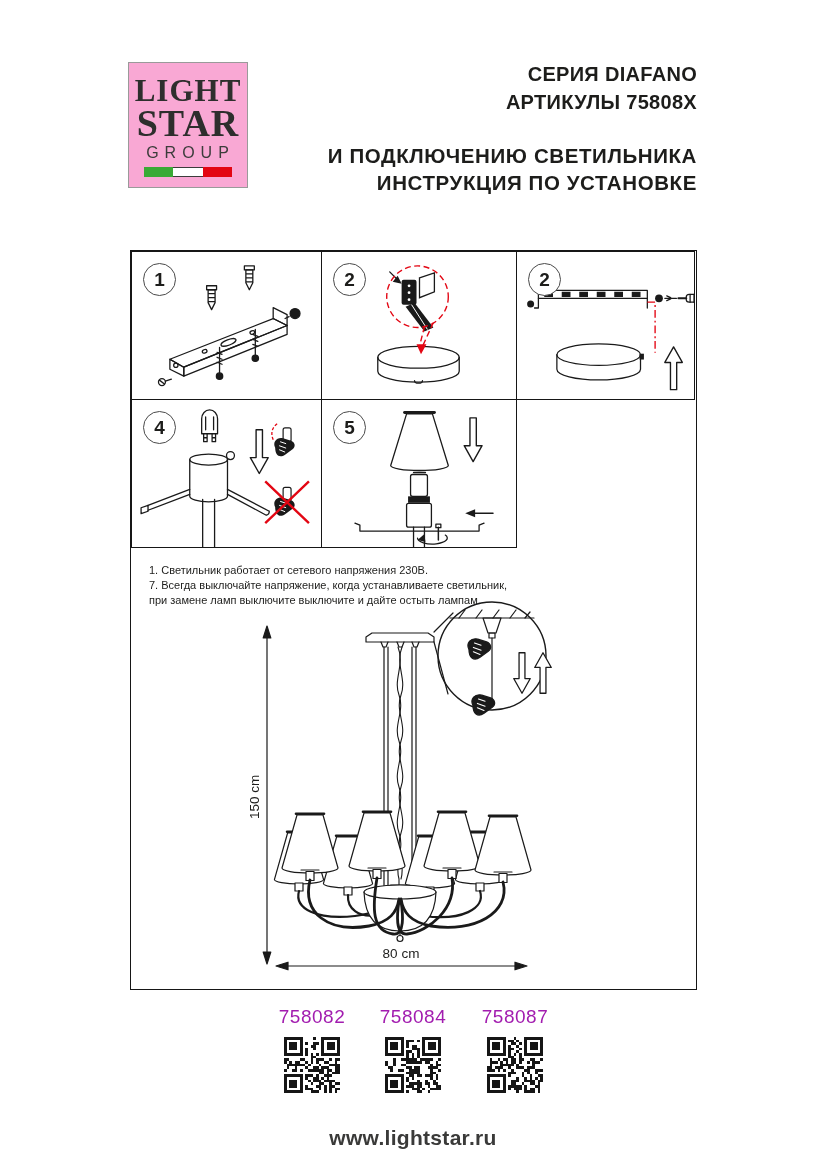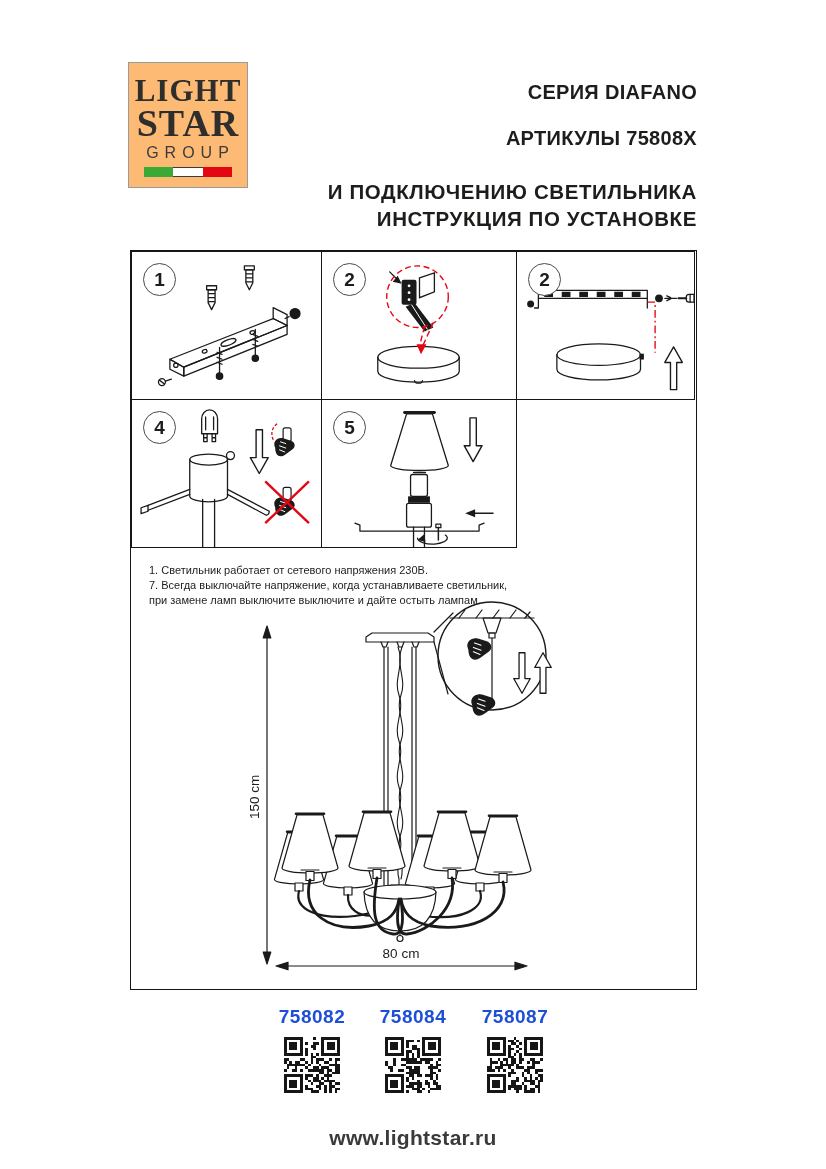--- a/index.html
+++ b/index.html
@@ -1,51 +1,51 @@
 <!DOCTYPE html>
 <html><head>
 <meta charset="utf-8">
 <style>
   html,body{margin:0;padding:0;background:#e8e8e8;}
   .page{position:relative;width:826px;height:1169px;background:#ffffff;margin:0 auto;
         font-family:"Liberation Sans",sans-serif;color:#1d1d1b;overflow:hidden;}
 
   
   .logo-box{position:absolute;left:128px;top:62px;width:120px;height:126px;
-            border:1px solid #9a9a9a;background:#fdba74;text-align:center;box-sizing:border-box;}
+            border:1px solid #9a9a9a;background:#f9a8d4;text-align:center;box-sizing:border-box;}
   .logo-light{margin-top:13px;font-family:"Liberation Serif",serif;font-weight:700;
               font-size:31px;line-height:29px;letter-spacing:1px;color:#2e2e2d;}
   .logo-star{font-family:"Liberation Serif",serif;font-weight:700;font-size:38px;
              line-height:36px;letter-spacing:1px;color:#2e2e2d;}
   .logo-group{font-size:16px;letter-spacing:6px;color:#3c3c3b;line-height:24px;margin-left:5px;}
   .flag{width:88px;height:10px;margin:2px auto 0;display:flex;}
   .flag span{flex:1;height:100%;box-sizing:border-box;}
   .flag .f-green{background:#3aaa35;}
   .flag .f-white{background:#fff;border-top:1px solid #3c3c3b;border-bottom:1px solid #3c3c3b;}
   .flag .f-red{background:#e30613;}
 
   .header-text{position:absolute;right:129px;top:60px;text-align:right;}
-  .hdr-series,.hdr-articles{font-size:20px;font-weight:700;line-height:28px;letter-spacing:.3px;margin-top:18px;}
+  .hdr-series,.hdr-articles{font-size:20px;font-weight:700;line-height:28px;letter-spacing:.3px;}
   .hdr-title{margin-top:26px;font-size:20.5px;font-weight:700;line-height:27px;letter-spacing:.6px;}
 
   
   .diagram{position:absolute;left:130px;top:250px;width:567px;height:740px;
            border:1.6px solid #161616;box-sizing:border-box;background:#fff;}
   .cell{position:absolute;border:1.3px solid #161616;box-sizing:border-box;background:#fff;}
   .cell svg{position:absolute;inset:0;width:100%;height:100%;}
   .step-badge{position:absolute;left:11px;top:11px;width:33px;height:33px;border:1.4px solid #4a4a4a;
               border-radius:50%;text-align:center;line-height:31px;font-size:19px;font-weight:700;
               color:#1d1d1b;background:#fff;box-sizing:border-box;z-index:2;}
   .warning{position:absolute;left:18px;top:312px;width:430px;font-size:11px;line-height:15px;color:#1d1d1b;}
   .main-art{position:absolute;left:0;top:296px;width:564px;height:441px;}
 
   
   .products{position:absolute;left:0;top:1006px;width:826px;height:150px;}
   .product{position:absolute;width:90px;text-align:center;}
-  .product .article{font-size:19px;font-weight:700;color:#1d4ed8;letter-spacing:.5px;}
+  .product .article{font-size:19px;font-weight:400;color:#a21caf;letter-spacing:.5px;}
   .product .qr{width:56px;height:56px;margin:9px auto 0;}
 
   .footer{position:absolute;left:0;top:1118px;width:826px;text-align:center;
           font-size:21px;font-weight:700;color:#3a3a39;letter-spacing:.3px;margin-top:8px;}
 </style>
 </head>
 <body>
 
 <svg width="0" height="0" style="position:absolute" aria-hidden="true">
   <defs>

